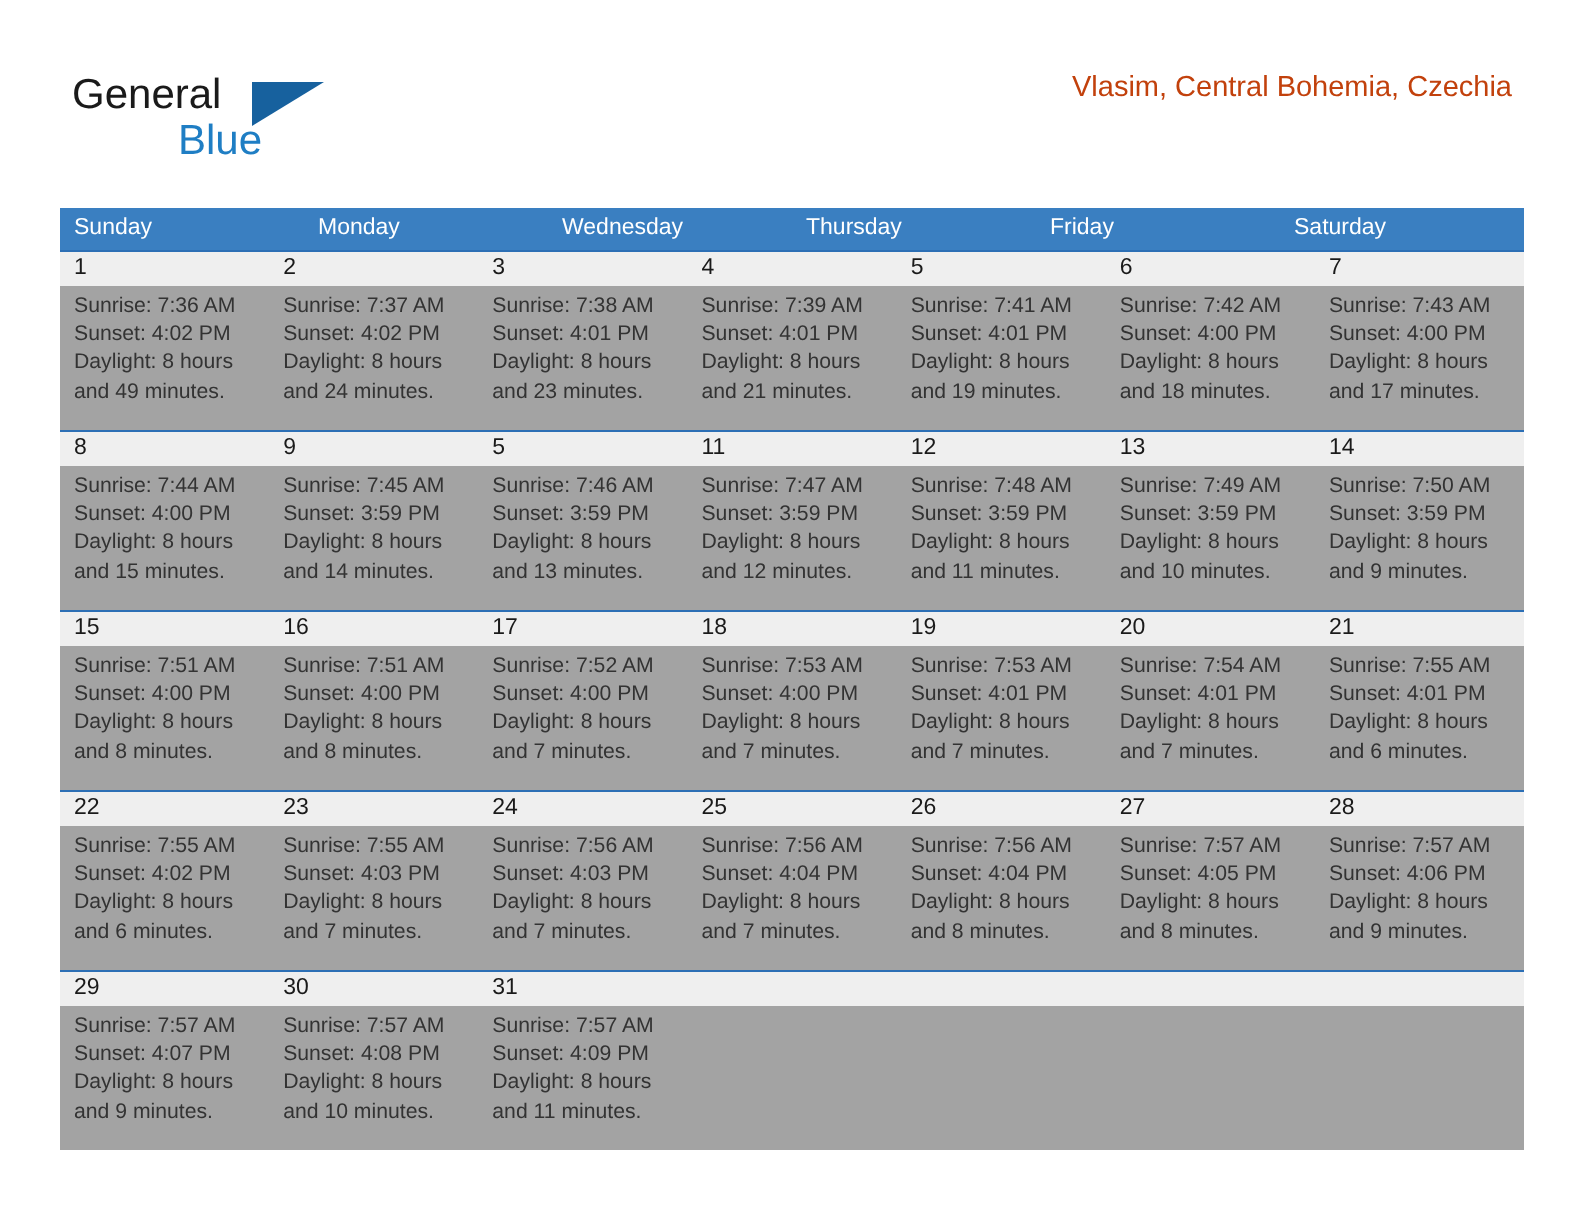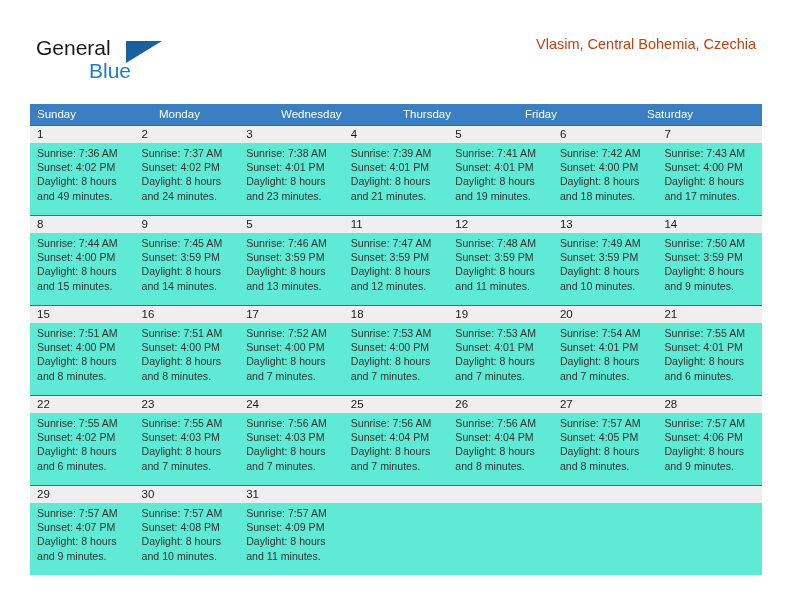--- a/index.html
+++ b/index.html
@@ -114,21 +114,21 @@
   .week:first-of-type {
     border-top: none;
   }
   .week-numbers {
     display: flex;
     background: #efefef;
     height: 17px;
   }
   .week-body {
     display: flex;
-    background: #5eead4;
+    background: #a3a3a3;
     height: 72px;
   }
   .num-cell {
     flex: 1 1 0;
     box-sizing: border-box;
     padding-left: 7px;
     font-size: 11.5px;
     line-height: 17px;
     color: #1a1a1a;
   }

